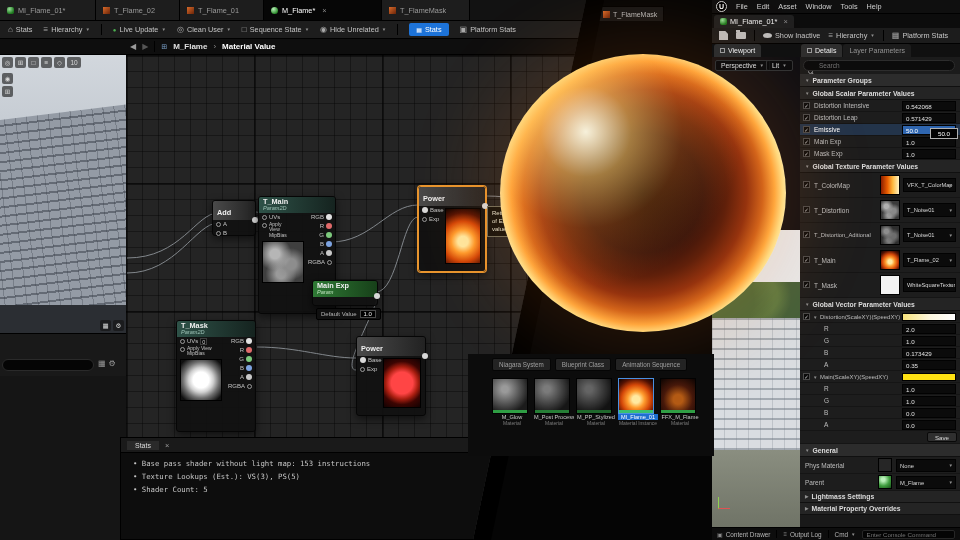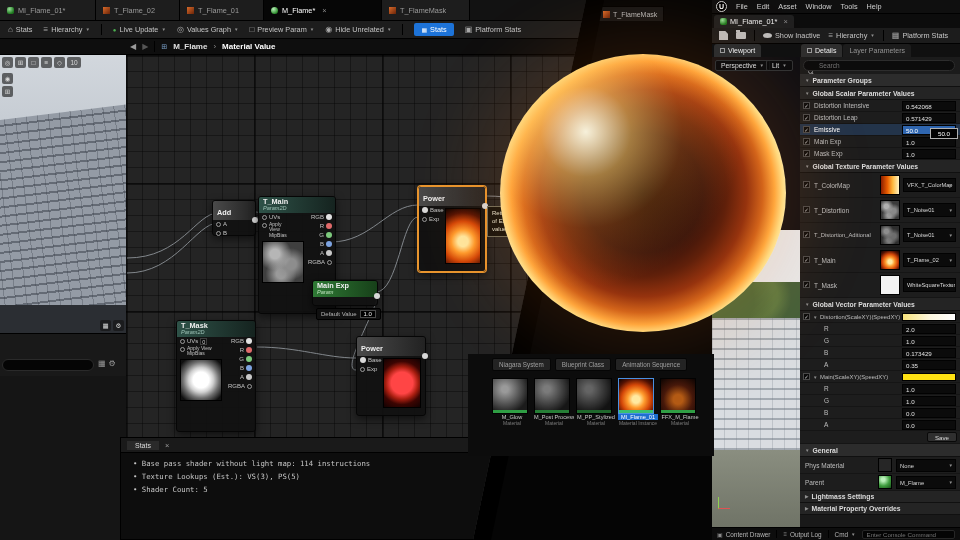--- a/index.html
+++ b/index.html
@@ -482,26 +482,26 @@
           <span class="car">▼</span>
         </span>
       <span class="vsep"></span>
       <span class="tbi">
           <span style="color:#4caf50;font-size:6px">●</span>
           <span>Live Update</span>
           <span class="car">▼</span>
         </span>
       <span class="tbi">
           <span class="gi">◎</span>
-          <span>Values Graph</span>
+          <span>Clean User</span>
           <span class="car">▼</span>
         </span>
       <span class="tbi">
           <span class="gi">□</span>
-          <span>Preview Param</span>
+          <span>Sequence State</span>
           <span class="car">▼</span>
         </span>
       <span class="tbi">
           <span class="gi">◉</span>
           <span>Hide Unrelated</span>
           <span class="car">▼</span>
         </span>
       <span class="vsep"></span>
       <span class="statsbtn">
           <span style="font-size:6px">▦</span>
@@ -726,19 +726,19 @@
       </div>
       <span class="outpin" style="top:16px"></span>
     </div>
 
     <div class="abs statsp">
       <div class="fx" style="height:15px;background:#1a1a1a;border-bottom:1px solid #000;padding-left:6px;gap:6px">
         <span style="background:#2a2a2a;padding:1px 8px;font-size:7px;color:#ddd">Stats</span>
         <span style="color:#9a9a9a;font-size:7.5px">×</span>
       </div>
       <div style="padding:5px 0 0 12px">
-        <div class="sline">Base pass shader without light map: 114 instructions</div>
+        <div class="sline">Base pass shader without light map: 153 instructions</div>
         <div class="sline">Texture Lookups (Est.): VS(3), PS(5)</div>
         <div class="sline">Shader Count: 5</div>
       </div>
     </div>
   </div>
 </div>
 
 </body></html>

